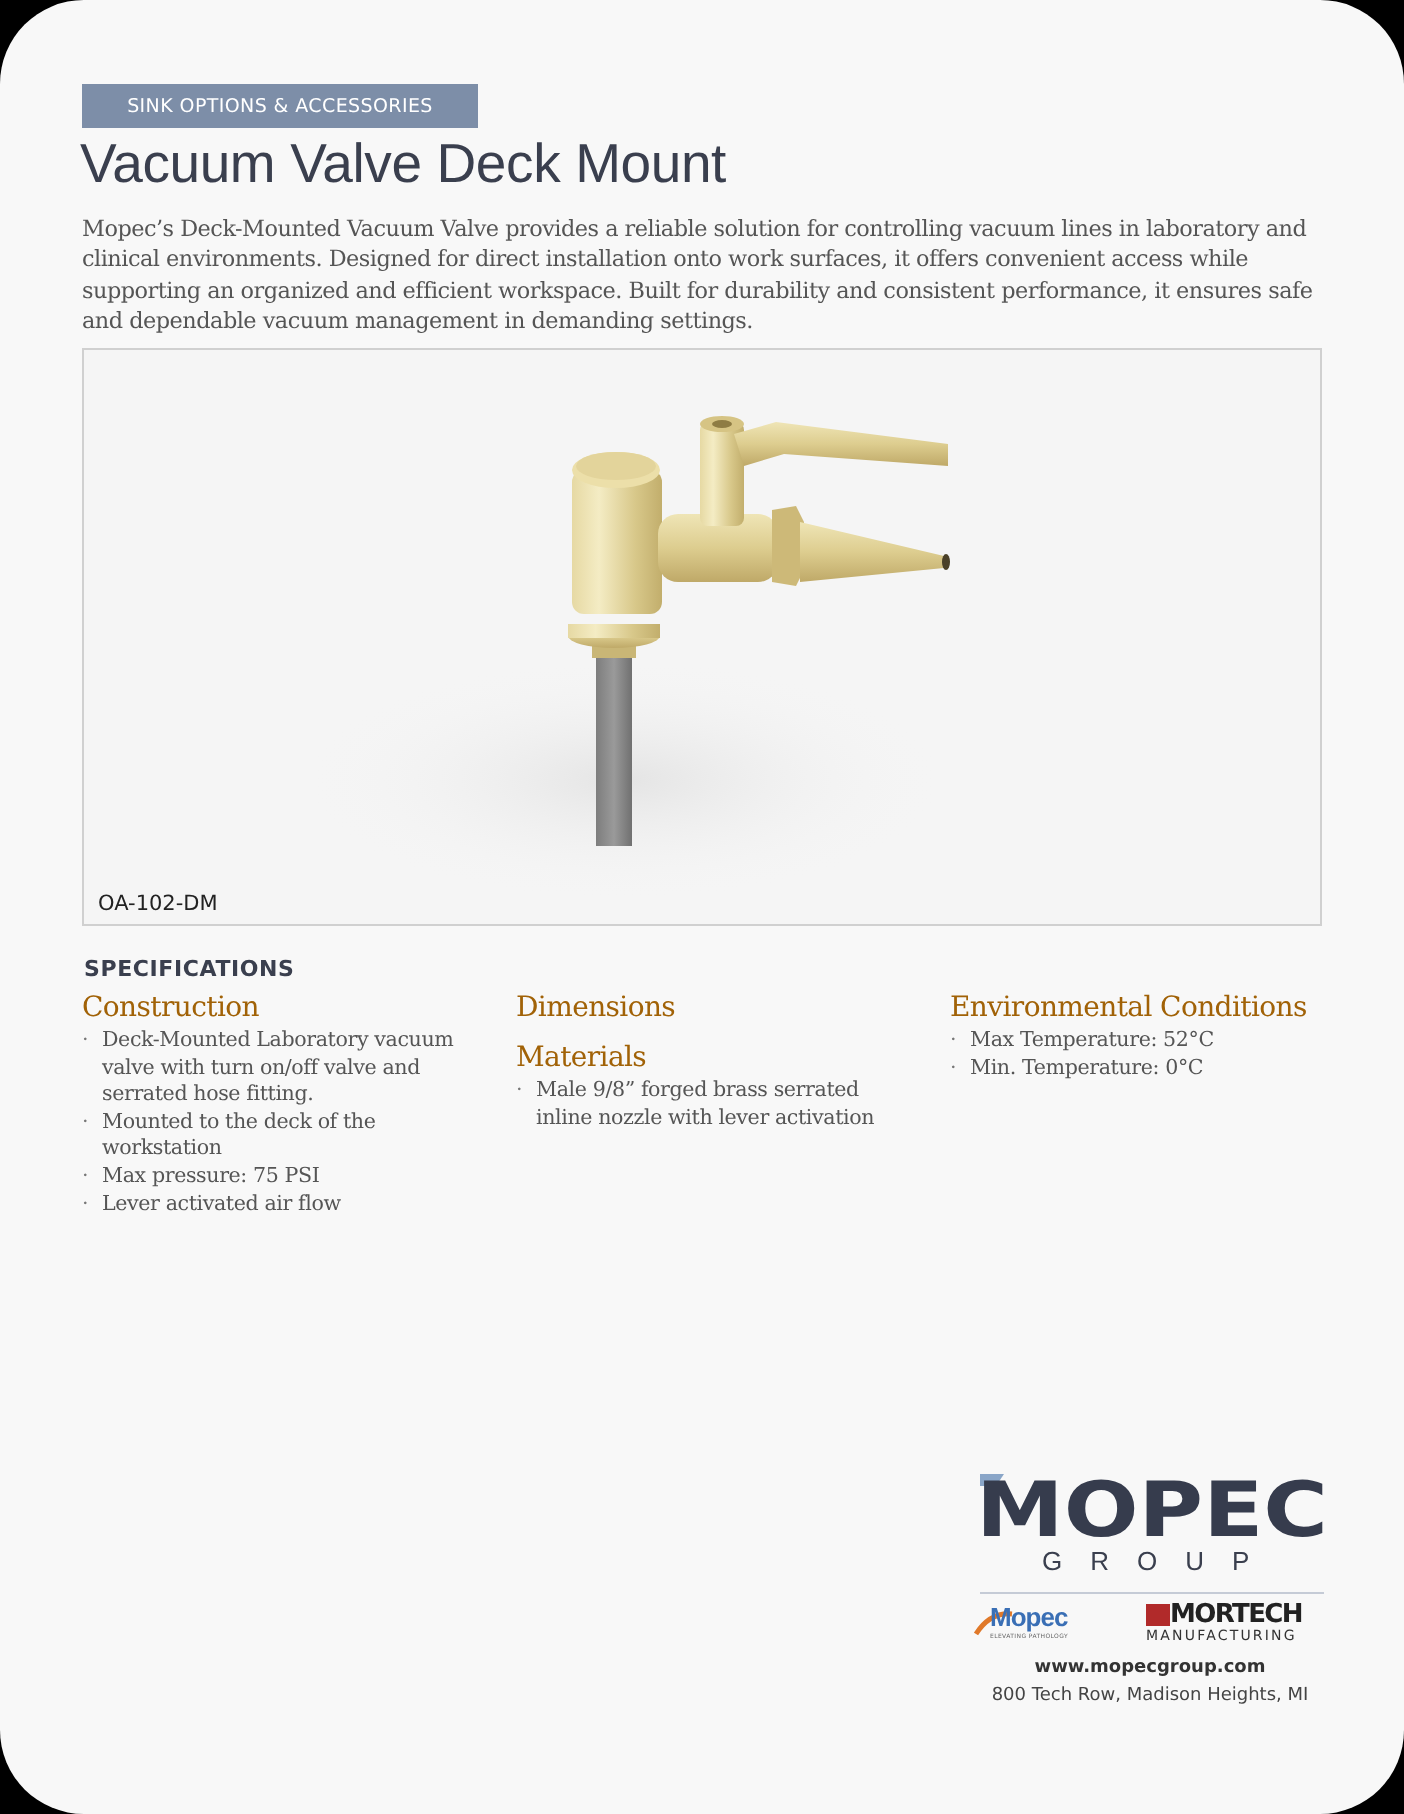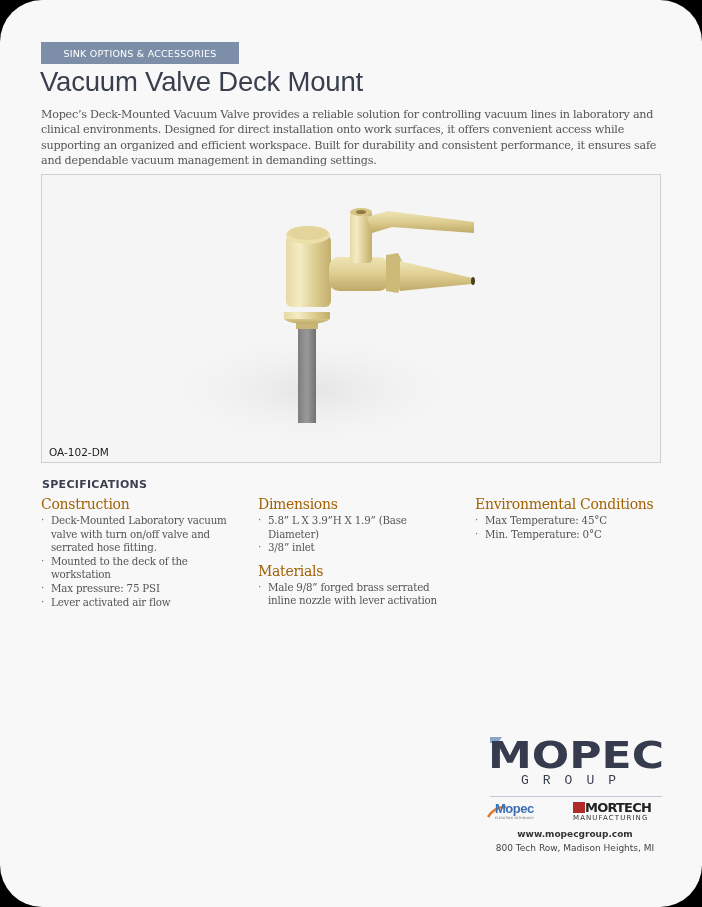--- a/index.html
+++ b/index.html
@@ -60,21 +60,21 @@
     .col-2 { left: 258px; top: 496px; width: 200px; }
     .col-3 { left: 475px; top: 496px; width: 210px; }
     .col-2 .sub { margin-top: 8px; }
 
     .logo-block { position: absolute; left: 485px; top: 735px; width: 182px; }
     .mopec-big {
       position: absolute; left: 3px; top: 0; width: 176px; height: 36px;
     }
     .group-word {
       position: absolute; left: 36px; top: 38px; width: 130px;
-      font-family: Liberation Mono, monospace; font-size: 13px; color: #3a3f4e;
+      font-family: Liberation Sans, sans-serif; font-size: 13px; color: #3a3f4e;
       letter-spacing: 14px;
     }
     .logo-divider {
       position: absolute; left: 5px; top: 61px; width: 172px; height: 1px; background: #c5cbd6;
     }
     .mopec-small { position: absolute; left: 2px; top: 66px; width: 70px; height: 22px; }
     .mopec-small-text {
       position: absolute; left: 8px; top: 0px; font-family: "Liberation Sans", sans-serif;
       font-weight: bold; font-size: 13px; color: #3a6fb5; letter-spacing: -0.5px;
     }
@@ -167,34 +167,30 @@
     <ul>
       <li>Deck-Mounted Laboratory vacuum valve with turn on/off valve and serrated hose fitting.</li>
       <li>Mounted to the deck of the workstation</li>
       <li>Max pressure: 75 PSI</li>
       <li>Lever activated air flow</li>
     </ul>
   </div>
 
   <div class="col col-2">
     <h3>Dimensions</h3>
-    <ul>
-      <li>5.8” L X 3.9”H X 1.9” (Base Diameter)</li>
-      <li>3/8” inlet</li>
-    </ul>
     <h3 class="sub">Materials</h3>
     <ul>
       <li>Male 9/8” forged brass serrated inline nozzle with lever activation</li>
     </ul>
   </div>
 
   <div class="col col-3">
     <h3>Environmental Conditions</h3>
     <ul>
-      <li>Max Temperature: 45°C</li>
+      <li>Max Temperature: 52°C</li>
       <li>Min. Temperature: 0°C</li>
     </ul>
   </div>
 
   <div class="logo-block">
     <svg class="mopec-big" viewBox="0 0 176 36">
       <polygon points="2,2 14,2 10,8 2,8" fill="#8aa6c8"></polygon>
       <text x="0" y="33" font-family="DejaVu Sans, sans-serif" font-weight="bold" font-size="38" fill="#363c4d" textLength="176" lengthAdjust="spacingAndGlyphs">MOPEC</text>
     </svg>
     <div class="group-word">GROUP</div>

